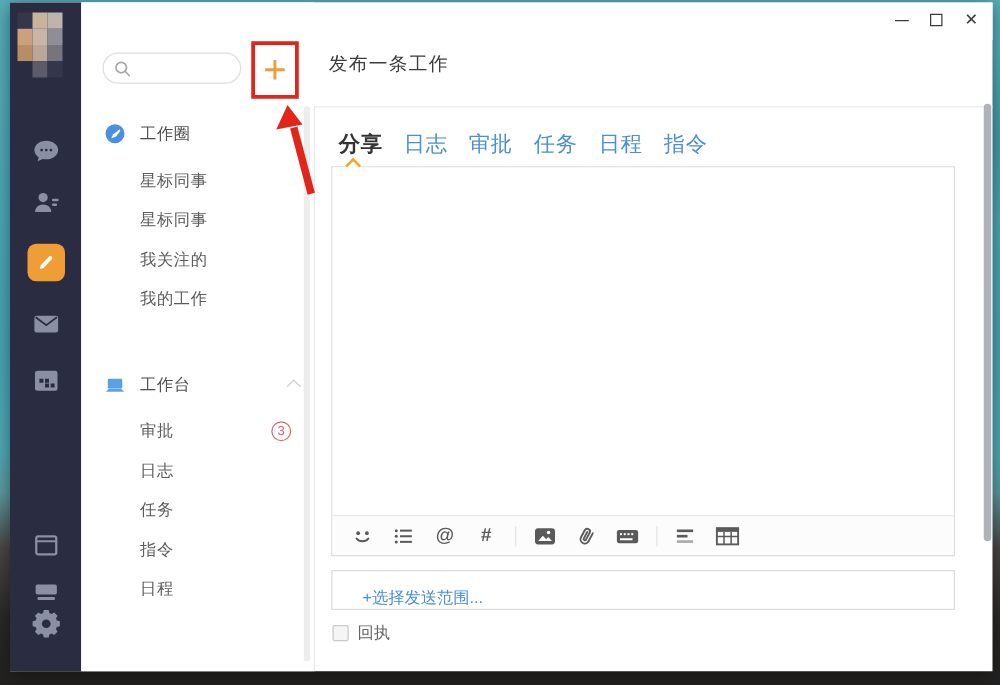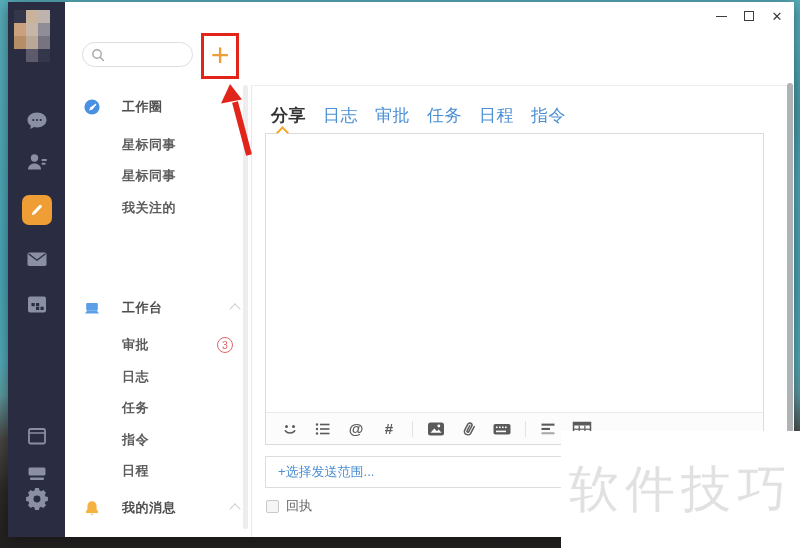--- a/index.html
+++ b/index.html
@@ -43,21 +43,21 @@
   .search-pill { position:absolute; left:74px; top:40px; width:111px; height:25px; border:1px solid #dedede;
     border-radius:13px; display:flex; align-items:center; padding-left:8px; background:#fff; }
   .search-pill input { border:none; outline:none; width:80px; font-size:12px; color:#666; background:transparent; }
   .add-btn { position:absolute; left:197px; top:36px; width:30px; height:36px; color:#ee9e35;
     font-size:32px; font-weight:300; line-height:34px; text-align:center; cursor:pointer; }
   .annot-box { position:absolute; left:193px; top:31px; width:38px; height:46px; border:3px solid #e1251b; z-index:40; }
   .annot-arrow { position:absolute; left:0; top:0; width:786px; height:535px; pointer-events:none; z-index:40; }
 
   .mrow { position:absolute; left:57px; width:186px; height:30px; display:flex; align-items:center; cursor:pointer; }
   .mrow .sic { position:absolute; left:19px; width:16px; height:16px; }
-  .mrow .lbl { position:absolute; left:57px; font-size:13px; color:#4f4f4f; letter-spacing:.5px;font-weight:bold; }
+  .mrow .lbl { position:absolute; left:47px; font-size:13px; color:#4f4f4f; letter-spacing:.5px; }
   .mrow.sub .lbl { color:#5c5c5c; }
   .sec-caret { position:absolute; left:166px; top:12px; width:8px; height:8px;
     border-left:1.5px solid #cfcfcf; border-top:1.5px solid #cfcfcf; transform:rotate(45deg); }
   .badge { position:absolute; left:152px; top:7px; width:16px; height:16px; border:1px solid #e06666; border-radius:50%;
     color:#e06666; font-size:10.5px; line-height:15px; text-align:center; }
 
   
   .main-title { position:absolute; left:255px; top:40px; font-size:15px; color:#3c3c3c; letter-spacing:1px; }
   .title-divider { position:absolute; left:244px; right:0; top:83px; height:1px; background:#ededed; }
   .tabs { position:absolute; left:263px; top:96px; height:34px; display:flex; align-items:center; gap:17px; }
@@ -67,21 +67,21 @@
     border-left:2px solid #f5a623; border-top:2px solid #f5a623; transform:rotate(45deg); z-index:5; }
   .compose-box { position:absolute; left:257px; top:131px; width:499px; height:312px; border:1px solid #dcdcdc; background:#fff; }
   .editor { position:absolute; left:0; top:0; width:497px; height:279px; border:none; resize:none; outline:none;
     font-family:inherit; font-size:13px; padding:10px; }
   .editor-toolbar { position:absolute; left:0; bottom:0; width:497px; height:32px; background:#fcfcfc;
     border-top:1px solid #eaeaea; display:flex; align-items:center; padding-left:14px; gap:13px; }
   .tb { width:20px; height:20px; display:flex; align-items:center; justify-content:center; cursor:pointer;
         color:#5a5a5a; font-size:15px; font-weight:bold; }
   .tb-sep { width:1px; height:16px; background:#e3e3e3; }
   .scope-box { position:absolute; left:257px; top:454px; width:499px; height:32px; border:1px solid #dddddd;
-    display:flex; align-items:center; padding-left:12px; cursor:pointer; background:#fff; }
+    display:flex; align-items:flex-end; padding-left:24px; cursor:pointer; background:#fff; }
   .scope-box span { font-size:13px; color:#4a8fd4; }
   .receipt { position:absolute; left:258px; top:495px; display:flex; align-items:center; gap:7px; }
   .receipt .cb { width:13px; height:13px; border:1px solid #c9c9c9; border-radius:2px; background:#f5f5f5; cursor:pointer; }
   .receipt .rl { font-size:13px; color:#666; }
   .main-scrollbar { position:absolute; left:779px; top:81px; width:6px; height:350px; background:#b0b3b6; border-radius:3px; }
 
   
   .watermark { position:absolute; left:561px; top:431px; width:239px; height:117px; background:#fff; z-index:60;
     display:flex; align-items:center; overflow:hidden; }
   .watermark span { font-size:50px; color:#e1e1e1; letter-spacing:6px; white-space:nowrap; margin-left:8px; }
@@ -202,20 +202,23 @@
     </div>
     <div class="mrow sub" style="top:128px">
         <span class="lbl">星标同事</span>
       </div>
     <div class="mrow sub" style="top:159px">
         <span class="lbl">星标同事</span>
       </div>
     <div class="mrow sub" style="top:191px">
         <span class="lbl">我关注的</span>
       </div>
+    <div class="mrow sub" style="top:222px">
+        <span class="lbl">我的工作</span>
+      </div>
 
     <div class="mrow" style="top:291px">
       <svg class="sic" viewBox="0 0 16 16">
           <rect x="2.2" y="3" width="11.6" height="7.8" rx="1" fill="#5aa0e8"></rect>
           <path d="M.8 13.4h14.4L13 11H3z" fill="#5aa0e8"></path>
         </svg>
       <span class="lbl">工作台</span>
       <i class="sec-caret"></i>
     </div>
     <div class="mrow sub" style="top:328px">
@@ -228,29 +231,22 @@
     <div class="mrow sub" style="top:391px">
         <span class="lbl">任务</span>
       </div>
     <div class="mrow sub" style="top:423px">
         <span class="lbl">指令</span>
       </div>
     <div class="mrow sub" style="top:454px">
         <span class="lbl">日程</span>
       </div>
 
-    <div class="mrow" style="top:491px">
-      <svg class="sic" viewBox="0 0 16 16">
-          <path d="M8 1.3c-2.9 0-4.6 2.1-4.6 4.9v3.1L1.9 11.5V13h12.2v-1.5l-1.5-2.2V6.2C12.6 3.4 10.9 1.3 8 1.3z" fill="#f6b240"></path>
-          <path d="M6.4 13.8a1.7 1.7 0 003.2 0z" fill="#f6b240"></path>
-        </svg>
-      <span class="lbl">我的消息</span>
-      <i class="sec-caret"></i>
-    </div>
-
+
+    <div class="main-title">发布一条工作</div>
     <div class="title-divider"></div>
 
     <div class="tabs">
       <span class="tab active">分享</span>
       <span class="tab">日志</span>
       <span class="tab">审批</span>
       <span class="tab">任务</span>
       <span class="tab">日程</span>
       <span class="tab">指令</span>
     </div>
@@ -326,16 +322,13 @@
     </div>
 
     <div class="receipt">
       <div class="cb"></div>
       <span class="rl">回执</span>
     </div>
 
     <div class="main-scrollbar"></div>
   </div>
 
-  <div class="watermark">
-    <span>软件技巧</span>
-  </div>
 </div>
 
 </body></html>

